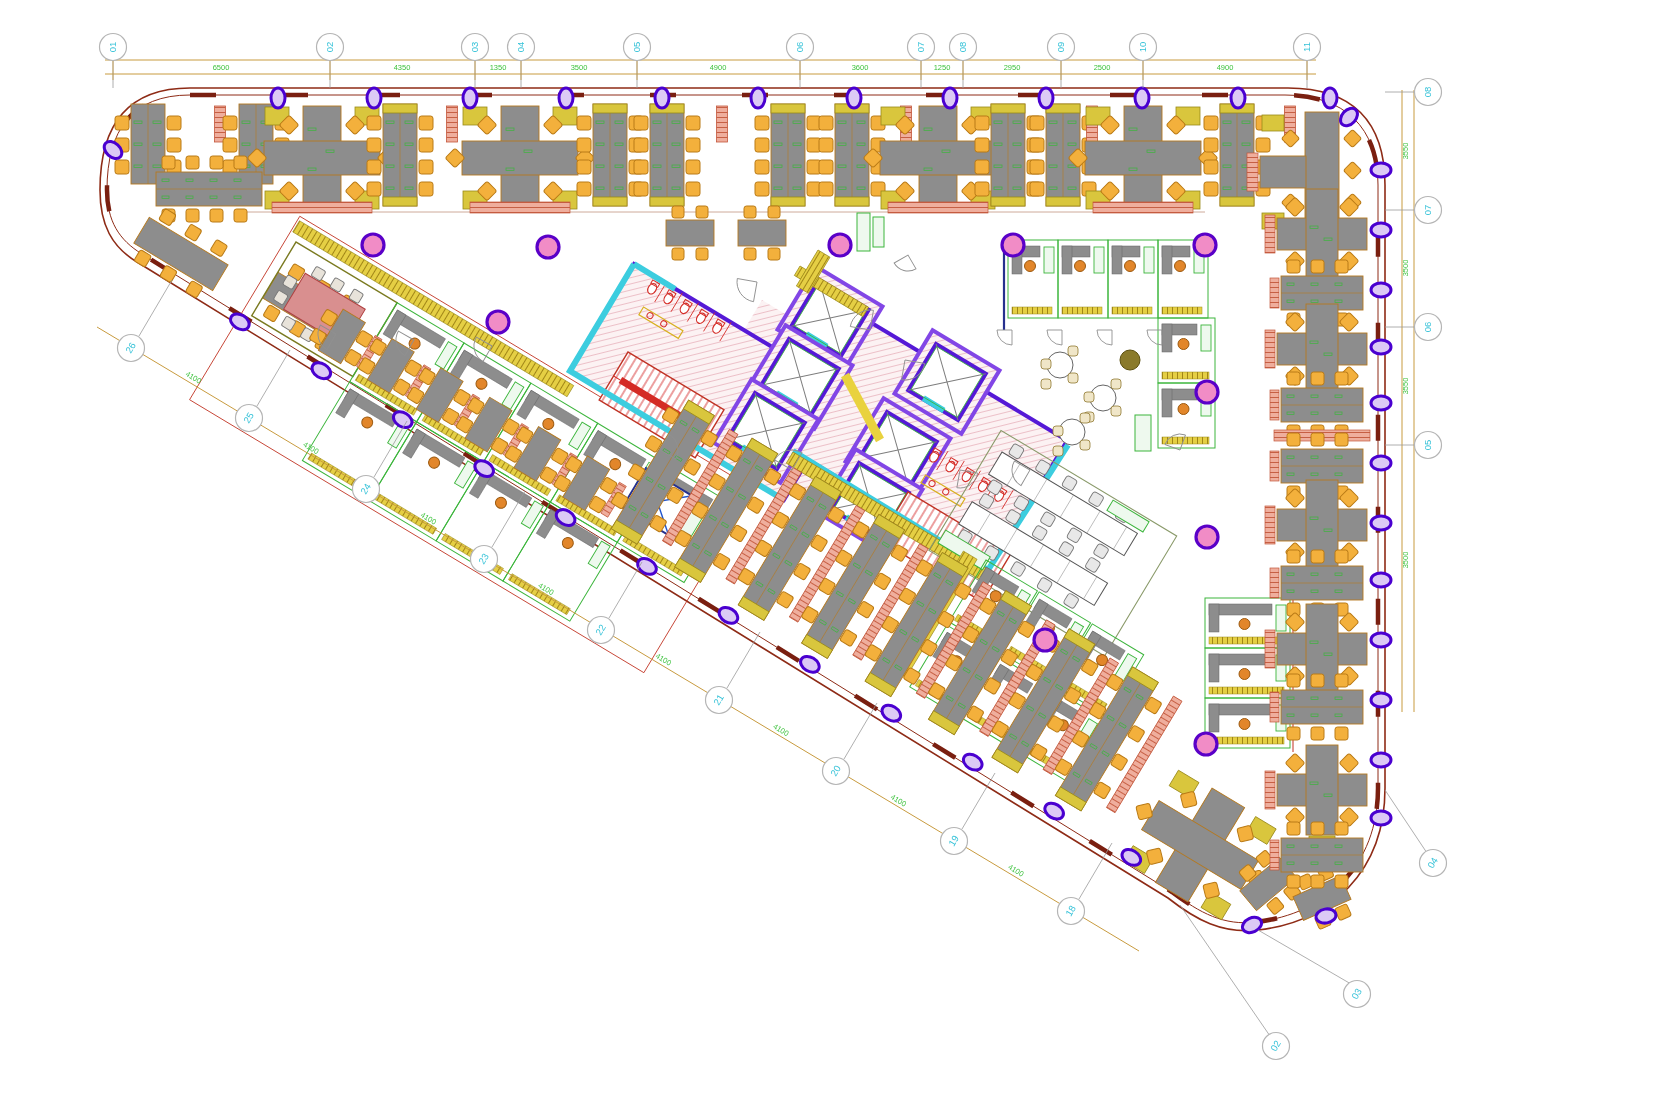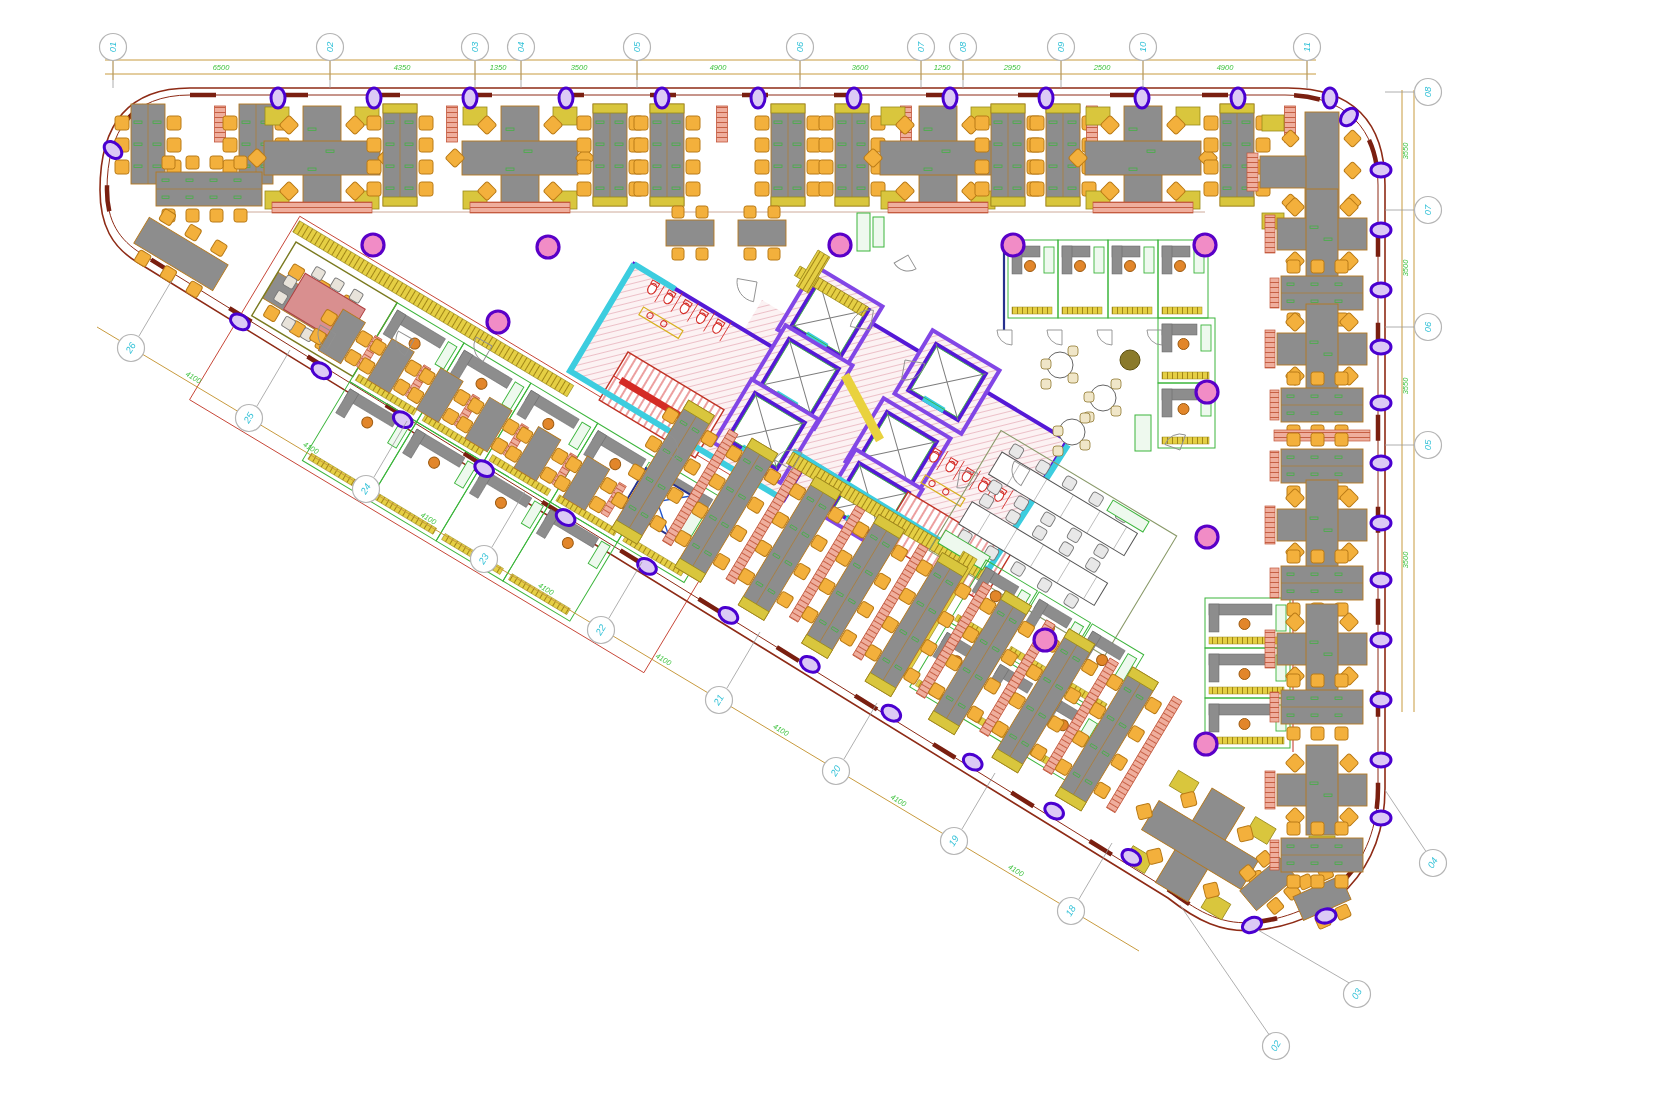--- a/index.html
+++ b/index.html
@@ -1,17 +1,17 @@
 <!DOCTYPE html>
 <html><head>
 <meta charset="utf-8">
 <style>
   html,body{margin:0;padding:0;background:#ffffff;}
   body{font-family:"Liberation Sans", sans-serif;}
-  #stage{width:1654px;height:1093px;position:relative;background:#fff;overflow:hidden;font-style:italic;}
+  #stage{width:1654px;height:1093px;position:relative;background:#fff;overflow:hidden;}
   svg{display:block;}
   text{font-family:"Liberation Sans", sans-serif;}
 </style>
 </head>
 <body>
 
 <div id="stage">
   <svg id="plan" width="1654" height="1103" viewBox="0 0 1654 1103">
     <defs>
       <pattern id="hatchP" width="6" height="6" patternUnits="userSpaceOnUse" patternTransform="rotate(45)">

